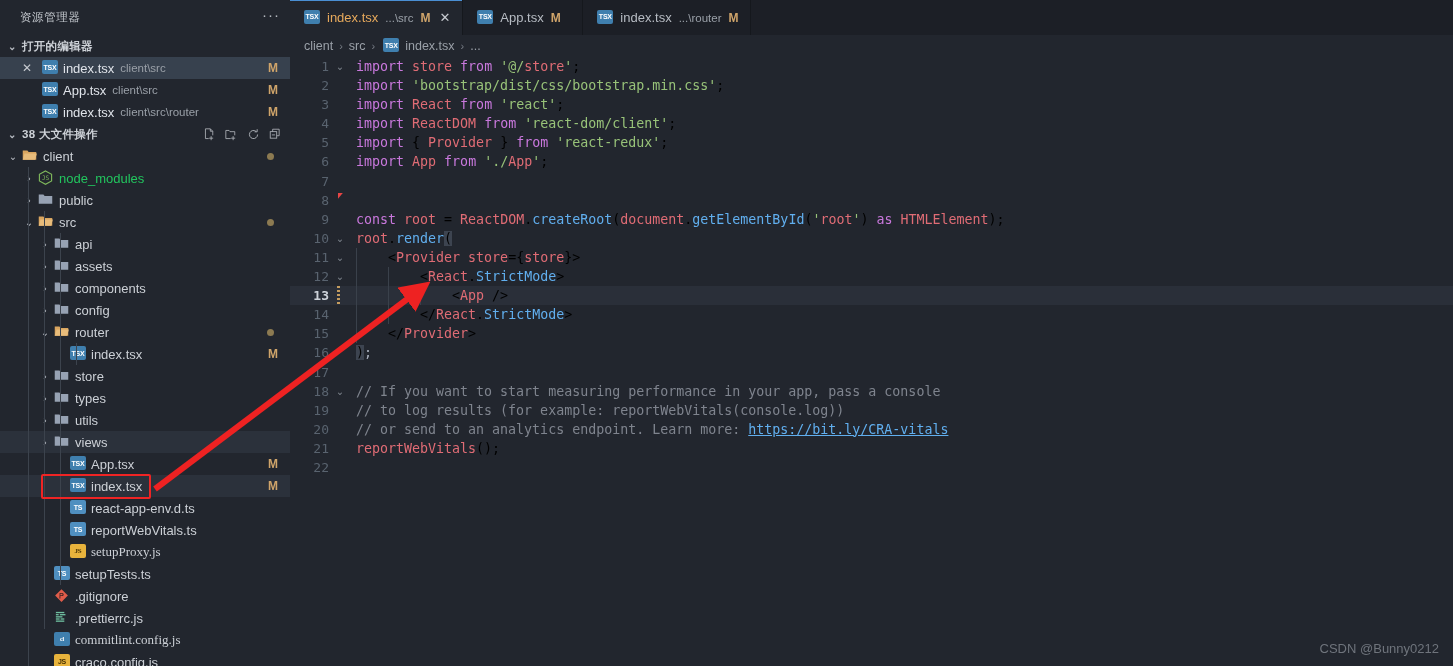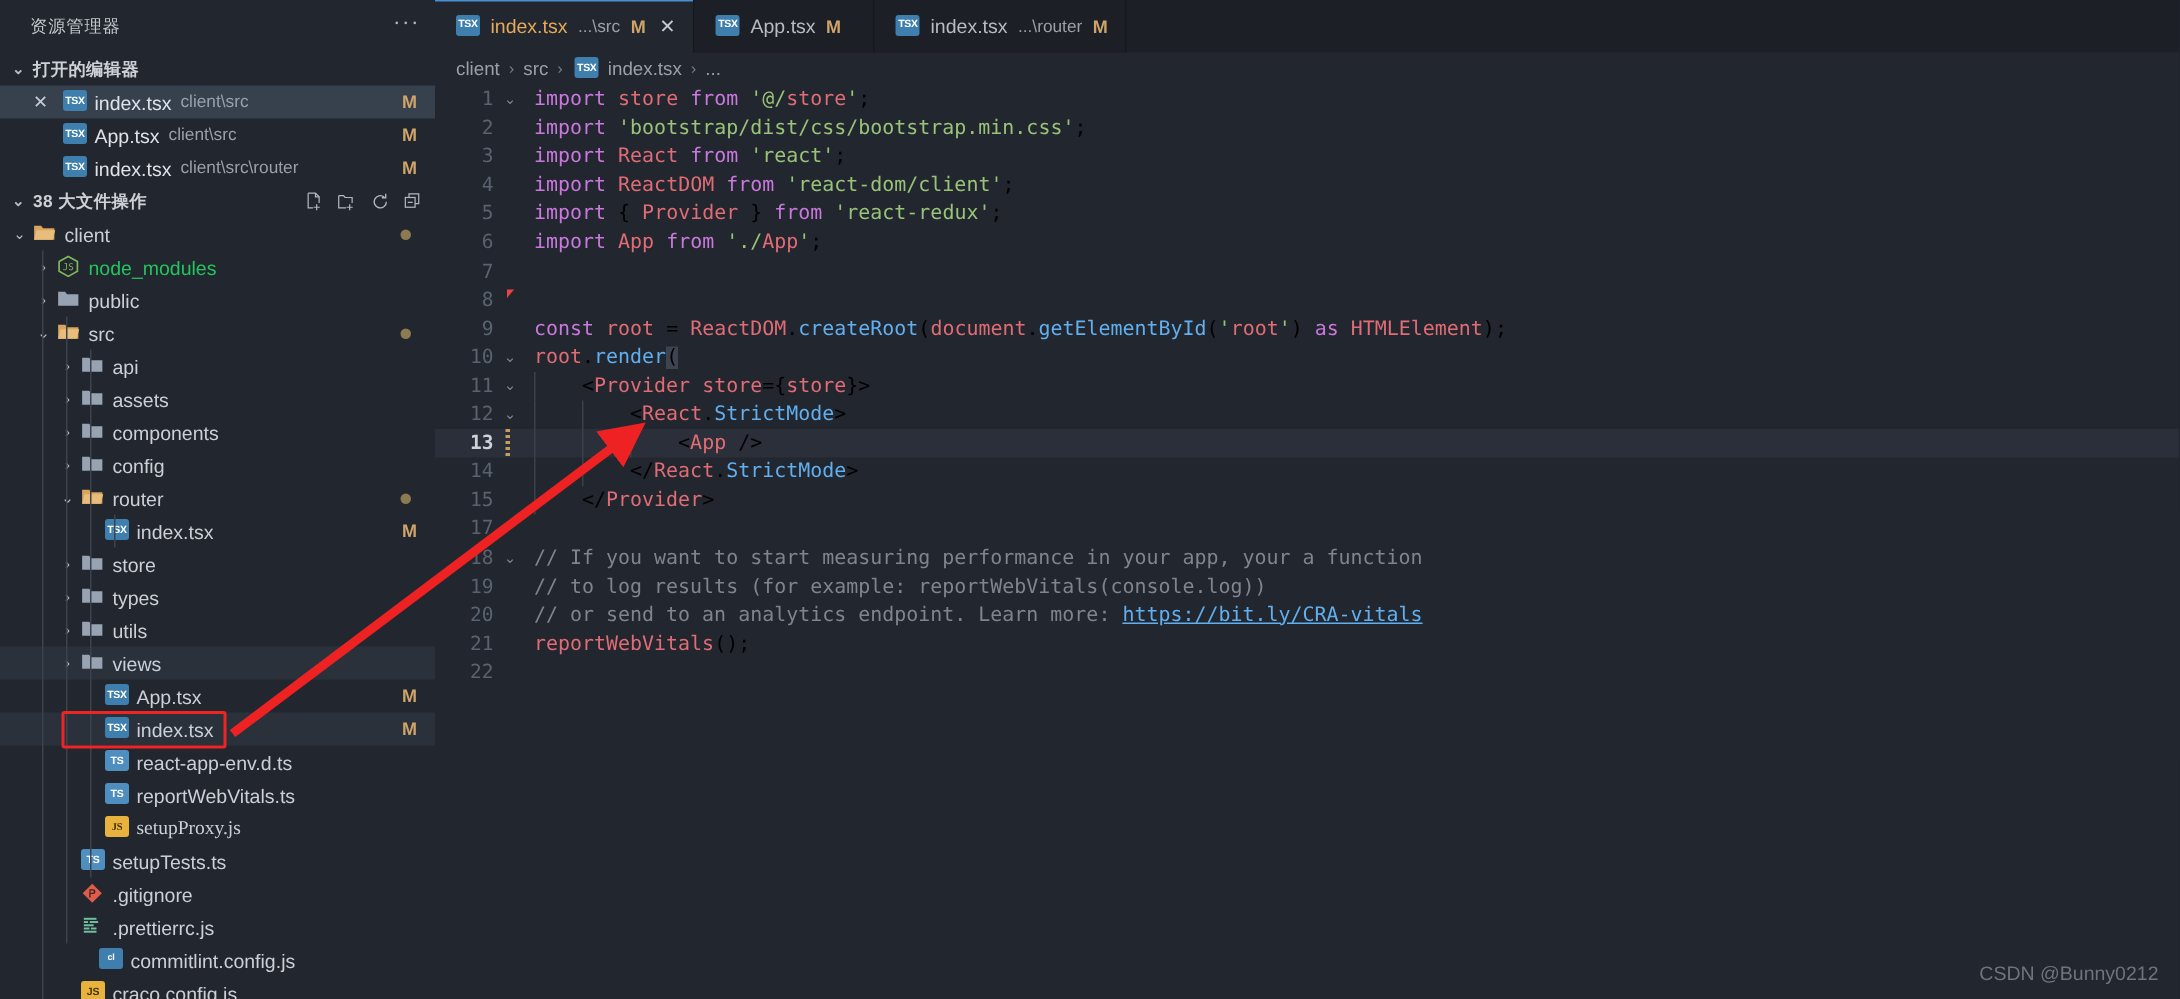--- a/index.html
+++ b/index.html
@@ -451,21 +451,21 @@
                 <rect x="6.2" y="4.3" width="6" height="1.4"></rect>
                 <rect x="2" y="6.6" width="7" height="1.4"></rect>
                 <rect x="2" y="8.9" width="4" height="1.4"></rect>
                 <rect x="7" y="8.9" width="4" height="1.4"></rect>
                 <rect x="2" y="11.2" width="9" height="1.4"></rect>
               </g>
             </svg>
           </span>
           <span class="rname">.prettierrc.js</span>
         </div>
-        <div class="row" style="padding-left: 50px;">
+        <div class="row" style="padding-left: 38px; font-family: Liberation Serif, serif;">
           <span class="twisty blank"></span>
           <span class="ico">
             <span class="badge-ico cl-ico">cl</span>
           </span>
           <span class="rname">commitlint.config.js</span>
         </div>
         <div class="row" style="padding-left: 38px;">
           <span class="twisty blank"></span>
           <span class="ico">
             <span class="badge-ico js-ico">JS</span>
@@ -529,22 +529,23 @@
         <div class="cl"><span class="ln">6</span><span class="fold"></span><span class="ctext"><span class="kw">import</span> <span class="var">App</span> <span class="kw">from</span> <span class="str">'./<span class="var">App</span>'</span>;</span></div>
         <div class="cl"><span class="ln">7</span><span class="fold"></span></div>
         <div class="cl"><span class="ln">8</span><span class="fold"></span><span class="ctext"></span><span class="redmark" style="top: 2px;"></span></div>
         <div class="cl"><span class="ln">9</span><span class="fold"></span><span class="ctext"><span class="kw">const</span> <span class="var">root</span> = <span class="var">ReactDOM</span>.<span class="fn">createRoot</span>(<span class="var">document</span>.<span class="fn">getElementById</span>(<span class="str">'<span class="var">root</span>'</span>) <span class="kw">as</span> <span class="var">HTMLElement</span>);</span></div>
         <div class="cl"><span class="ln">10</span><span class="fold">⌄</span><span class="ctext"><span class="var">root</span>.<span class="fn">render</span><span class="bk">(</span></span></div>
         <div class="cl"><span class="ln">11</span><span class="fold">⌄</span><span class="ctext">    &lt;<span class="var">Provider</span> <span class="var">store</span>={<span class="var">store</span>}&gt;</span><span class="iguide" style="left: 66px;"></span></div>
         <div class="cl"><span class="ln">12</span><span class="fold">⌄</span><span class="ctext">        &lt;<span class="var">React</span>.<span class="fn">StrictMode</span>&gt;</span><span class="iguide" style="left: 66px;"></span><span class="iguide" style="left: 98px;"></span></div>
         <div class="cl cur"><span class="ln">13</span><span class="fold"></span><span class="ctext">            &lt;<span class="var">App</span> /&gt;</span><span class="curmark"></span><span class="iguide" style="left: 66px;"></span><span class="iguide" style="left: 98px;"></span><span class="iguide" style="left: 130px;"></span></div>
         <div class="cl"><span class="ln">14</span><span class="fold"></span><span class="ctext">        &lt;/<span class="var">React</span>.<span class="fn">StrictMode</span>&gt;</span><span class="iguide" style="left: 66px;"></span><span class="iguide" style="left: 98px;"></span></div>
         <div class="cl"><span class="ln">15</span><span class="fold"></span><span class="ctext">    &lt;/<span class="var">Provider</span>&gt;</span><span class="iguide" style="left: 66px;"></span></div>
+        <div class="cl"><span class="ln">16</span><span class="fold"></span><span class="ctext"><span class="bk">)</span><span class="punc">;</span></span></div>
         <div class="cl"><span class="ln">17</span><span class="fold"></span><span class="ctext"></span></div>
-        <div class="cl"><span class="ln">18</span><span class="fold">⌄</span><span class="ctext"><span class="cmt">// If you want to start measuring performance in your app, your a function</span></span></div>
+        <div class="cl"><span class="ln">18</span><span class="fold">⌄</span><span class="ctext"><span class="cmt">// If you want to start measuring performance in your app, pass a console</span></span></div>
         <div class="cl"><span class="ln">19</span><span class="fold"></span><span class="ctext"><span class="cmt">// to log results (for example: reportWebVitals(console.log))</span></span></div>
         <div class="cl"><span class="ln">20</span><span class="fold"></span><span class="ctext"><span class="cmt">// or send to an analytics endpoint. Learn more: </span><span class="lnk">https://bit.ly/CRA-vitals</span><span class="cmt"></span></span></div>
         <div class="cl"><span class="ln">21</span><span class="fold"></span><span class="ctext"><span class="var">reportWebVitals</span>();</span></div>
         <div class="cl"><span class="ln">22</span><span class="fold"></span><span class="ctext"></span></div>
       </div>
   </div>
 
   <svg id="arrow">
     <defs>
       <marker id="ah" markerWidth="5" markerHeight="5" refX="2.4" refY="2.5" orient="auto">

